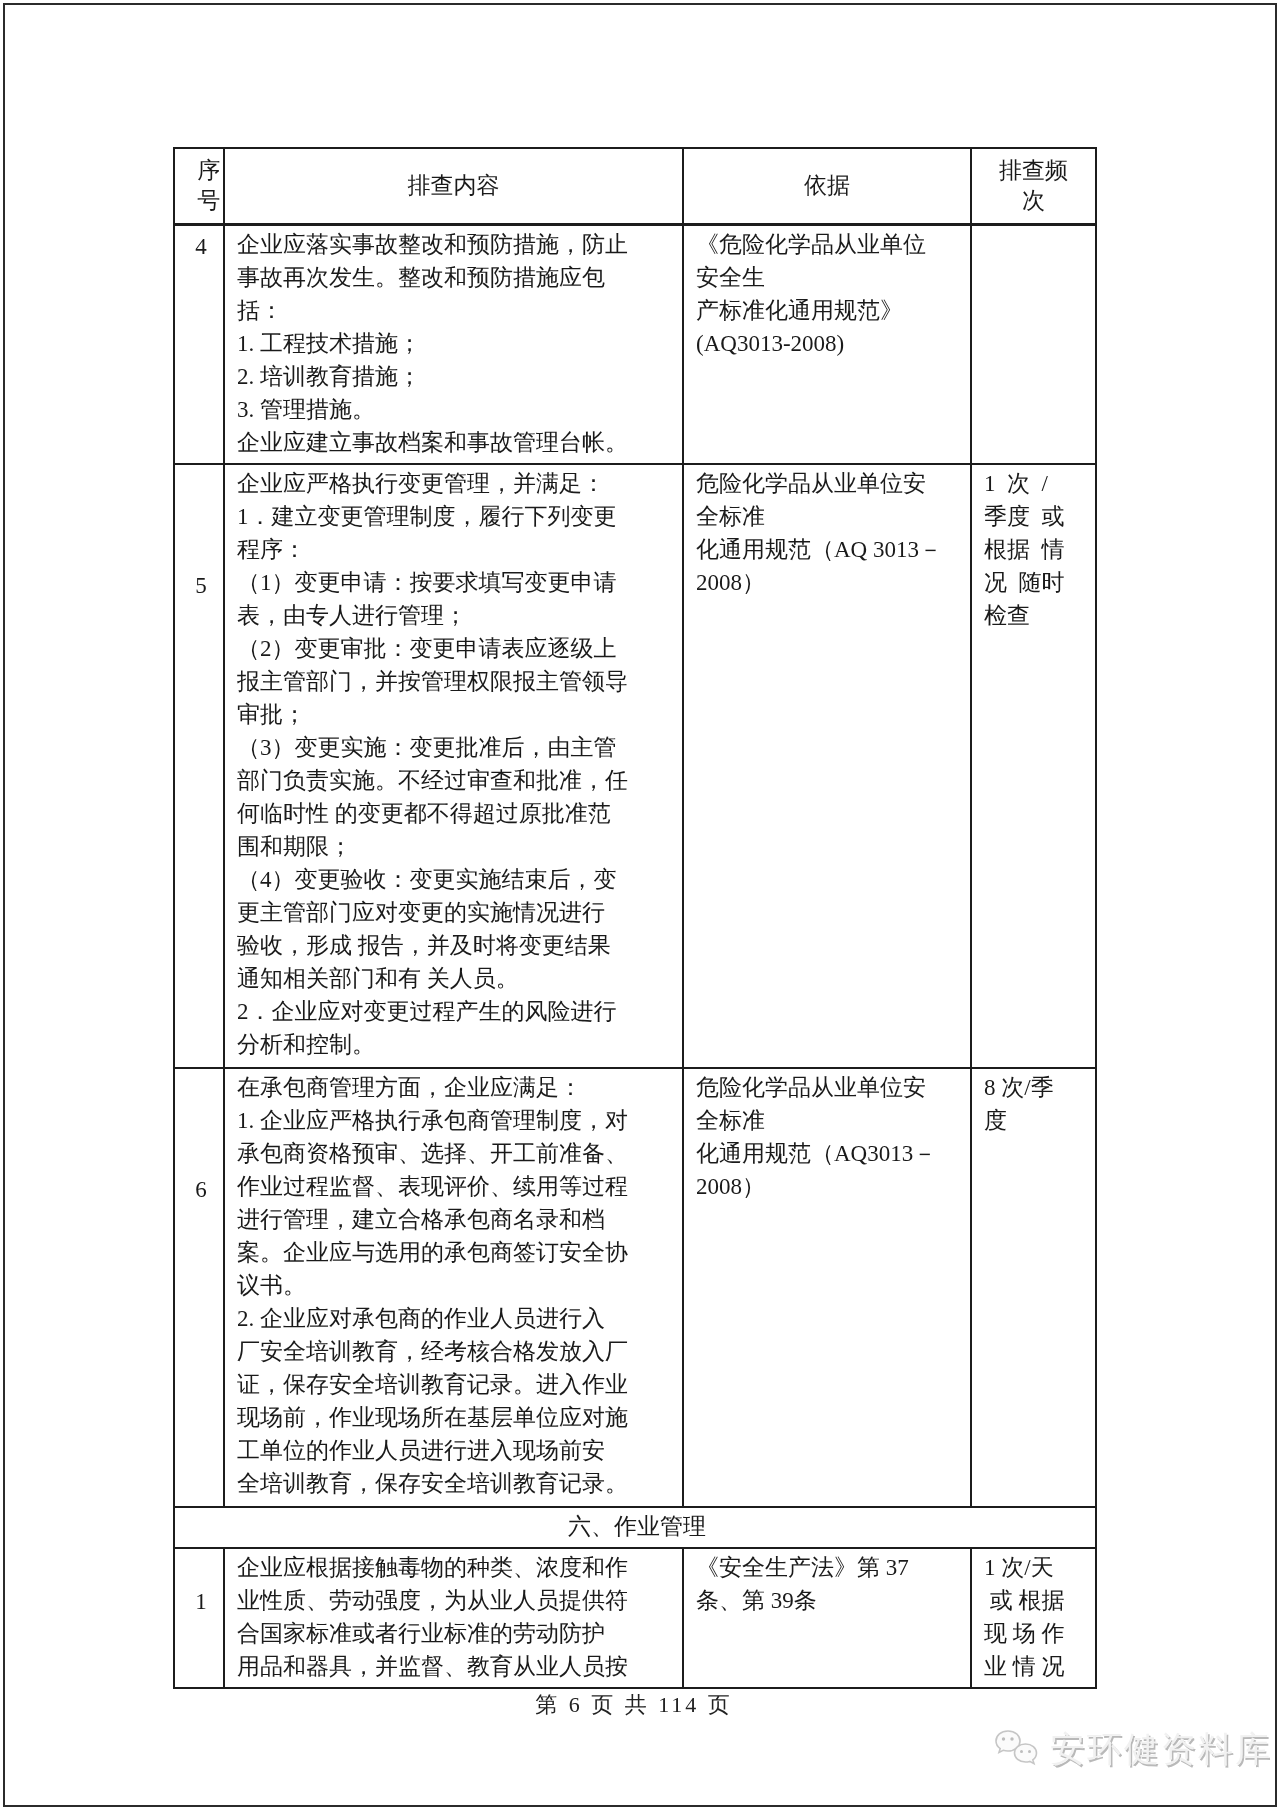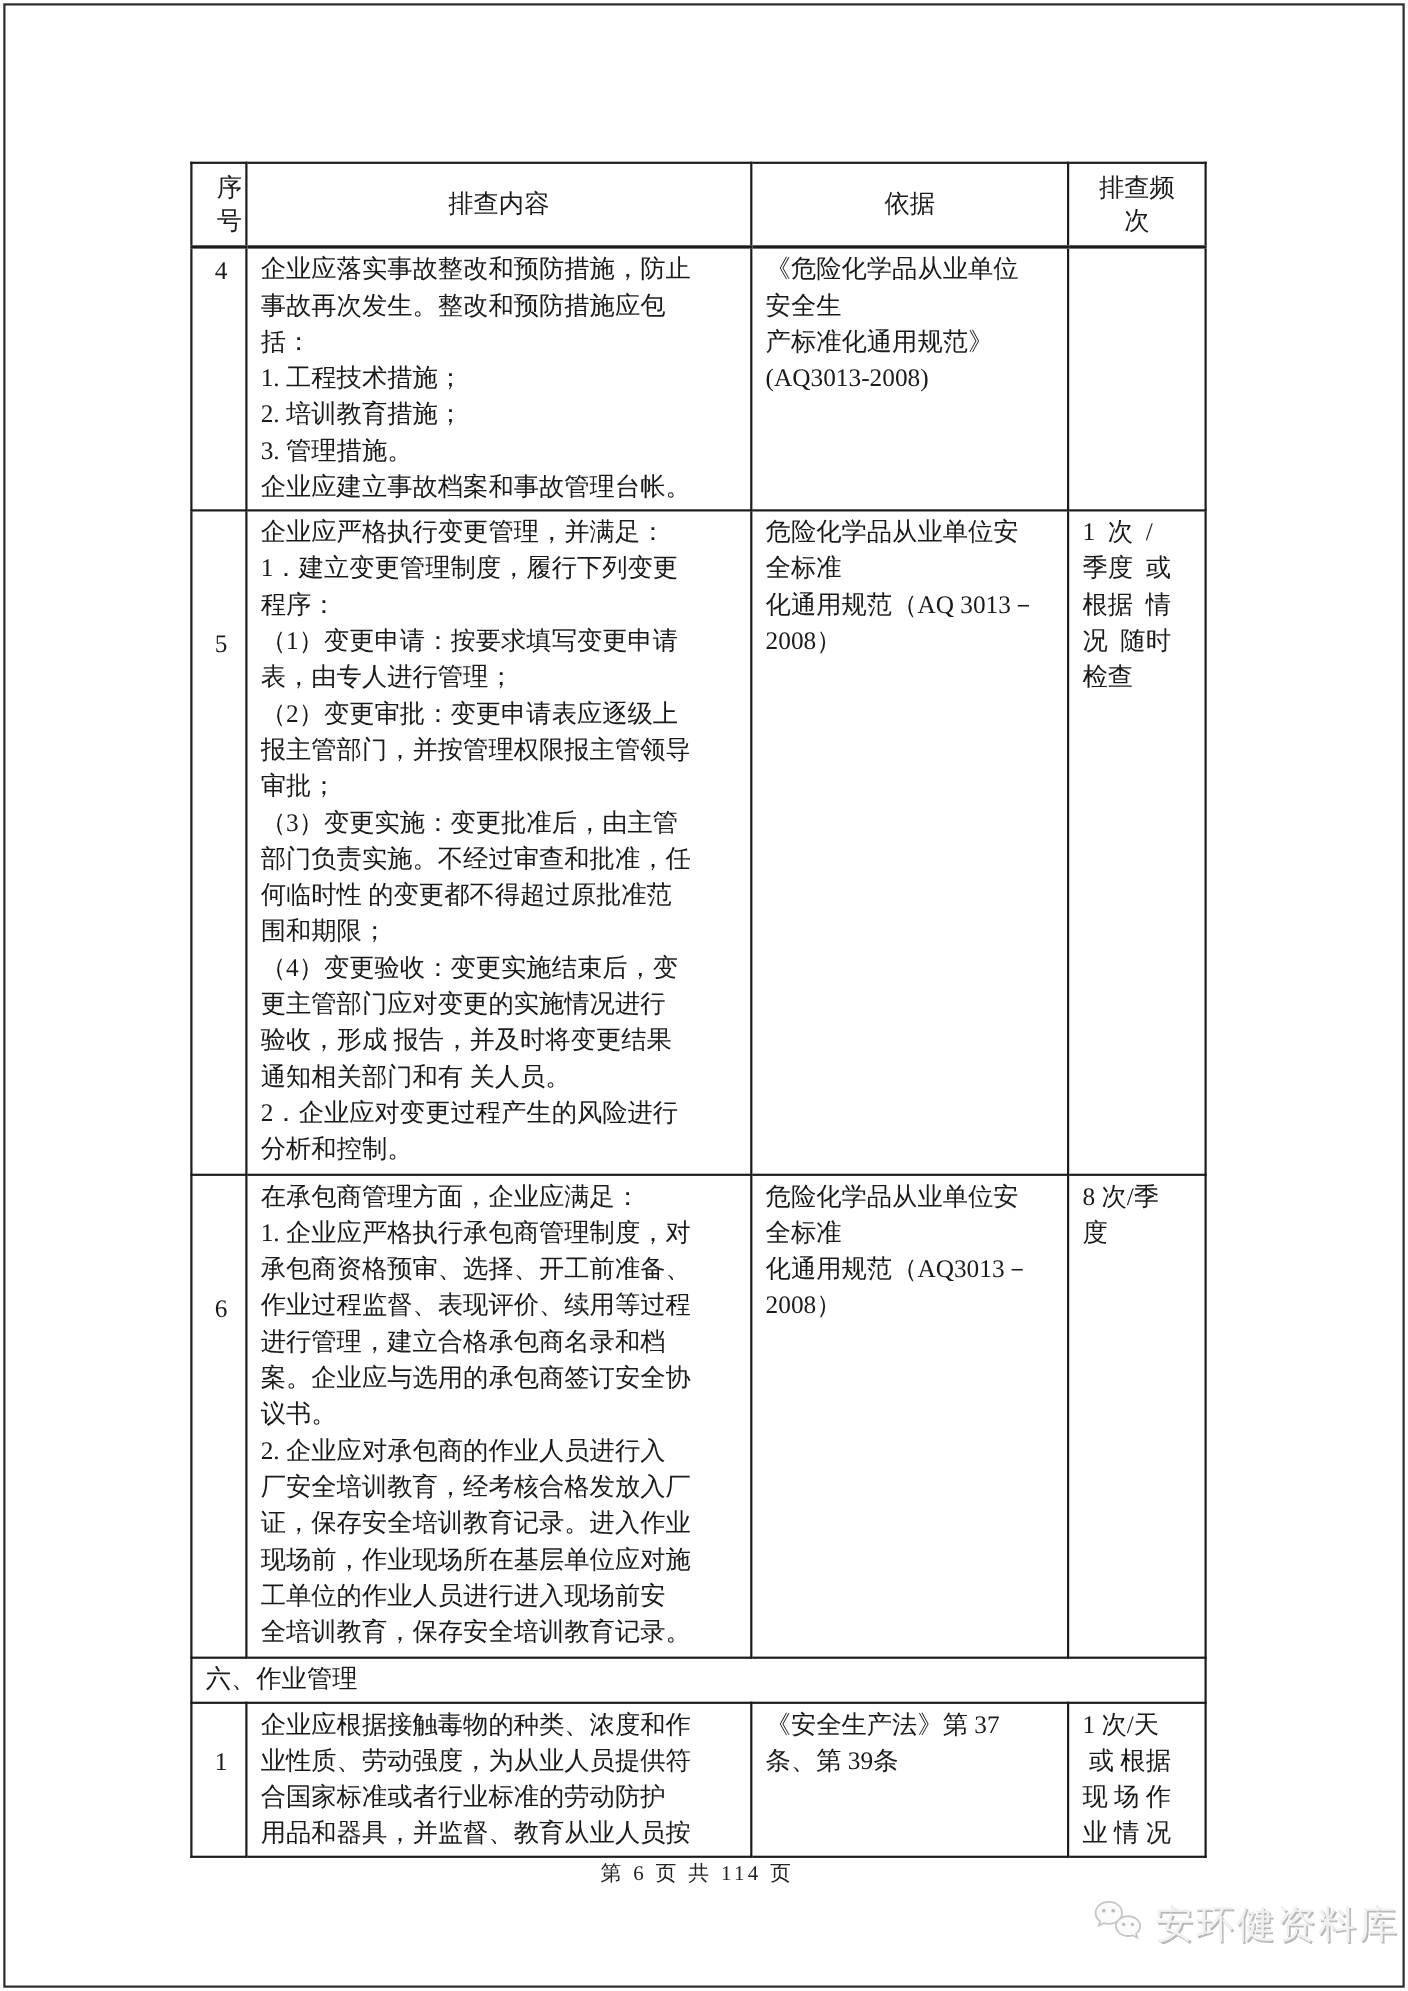--- a/index.html
+++ b/index.html
@@ -39,38 +39,38 @@
     text-align:center;font-size:22px;padding-left:2px;padding-right:2px;
   }
   td.cell-content,td.cell-basis,td.cell-freq{
     white-space:pre-wrap;word-break:break-all;margin-top:20px;
   }
   td.cell-freq{padding-left:9px;padding-right:4px;}
   td.cell-basis{padding-left:11px;padding-right:6px;}
   tr.row-4{height:235px;}
   tr.row-5{height:604px;}
   tr.row-6{height:439px;}
-  tr.row-section{height:34px;}
+  tr.row-section{height:34px;text-align:center;}
   tr.row-last{height:134px;}
   tr.row-4 td.cell-num{padding-top:4px;}
   tr.row-5 td.cell-num{padding-top:104px;}
   tr.row-6 td.cell-num{padding-top:104px;}
   tr.row-last td.cell-num{padding-top:36px;}
   td.cell-section{
     padding:1px 6px 1px 6px;line-height:30px;vertical-align:middle;
   }
   
   .page-footer{
     position:absolute;left:173px;top:1690px;width:922px;
-    text-align:center;font-size:19px;letter-spacing:3px;color:#222;
+    text-align:center;font-size:22px;letter-spacing:3px;color:#222;
   }
   
   .watermark{
     position:absolute;left:993px;top:1726px;
-    display:flex;gap:9px;
+    display:flex;align-items:center;gap:9px;
   }
   .watermark .wm-text{
     font-size:35px;letter-spacing:2px;
     color:#f1f1f1;
     text-shadow:1.5px 1.5px 0 #b9b9b9,-1px -1px 0 #ffffff;
     font-family:"Liberation Serif","DejaVu Serif",serif;
     white-space:nowrap;
   }
   .watermark svg{display:block;}
 </style>

